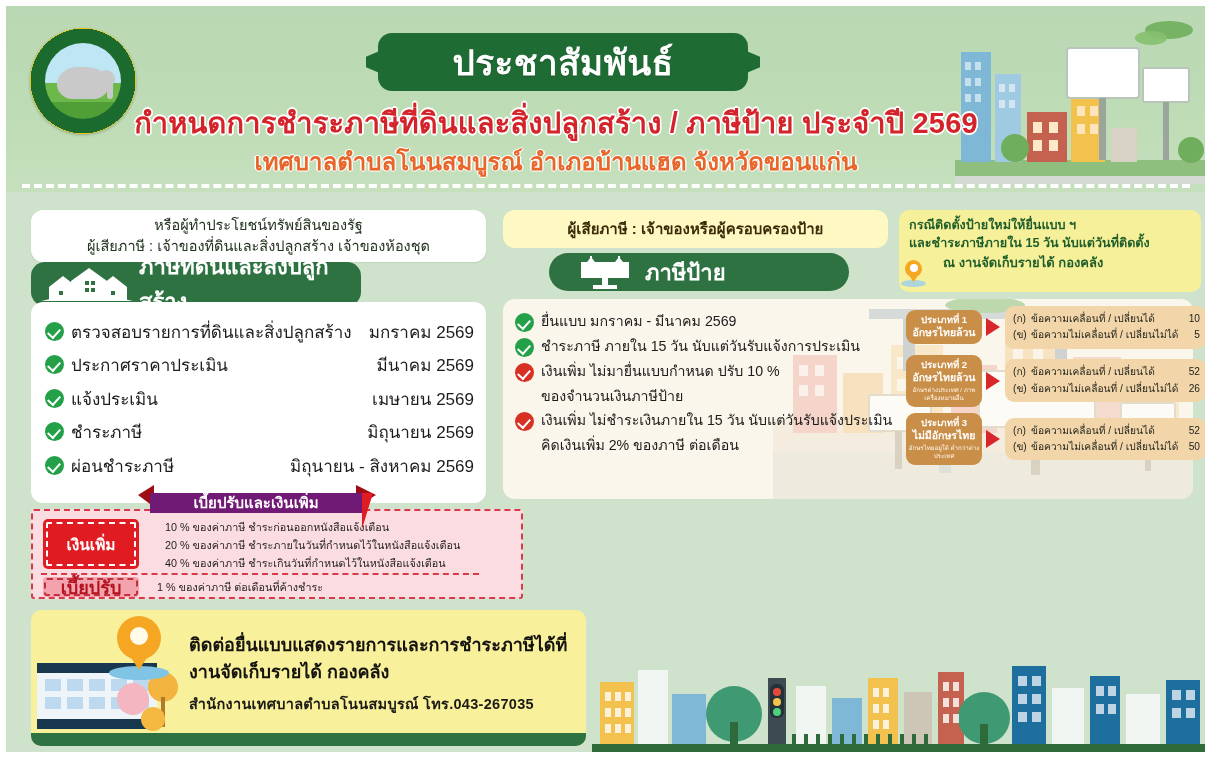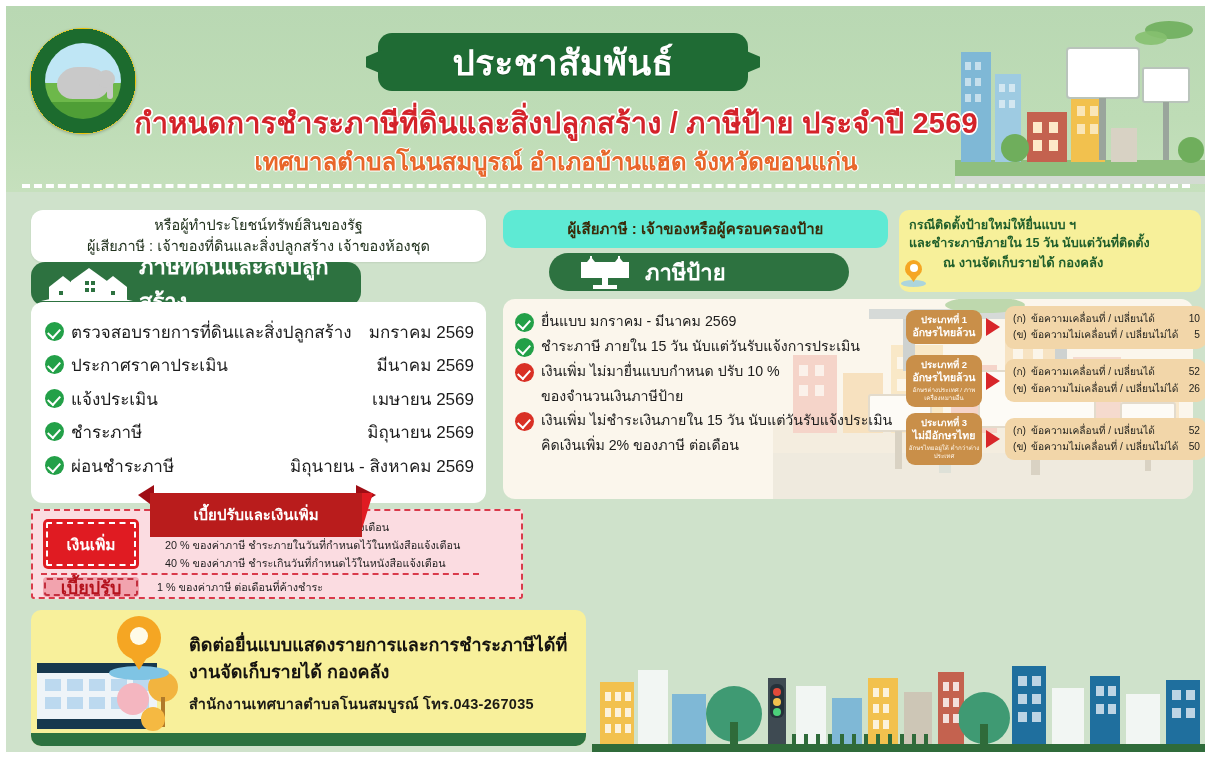--- a/index.html
+++ b/index.html
@@ -69,21 +69,21 @@
   }
   
   .payer-left{
     position:absolute; left:25px; top:204px; width:455px; height:52px;
     background:#ffffff; border-radius:12px; display:flex; align-items:center; justify-content:center;
     box-shadow:0 1px 2px rgba(0,0,0,.07);
   }
   .payer-left .pl-txt{font-size:14.5px; color:#23331f; line-height:1.45; text-align:center;}
   .payer-mid{
     position:absolute; left:497px; top:204px; width:385px; height:38px;
-    background:#5eead4; border-radius:12px; display:flex;align-items:center;justify-content:center;
+    background:#fef9c3; border-radius:12px; display:flex;align-items:center;justify-content:center;
   }
   .payer-mid span{font-size:15px; color:#3a2a08; font-weight:bold;}
   .payer-right{
     position:absolute; left:893px; top:204px; width:302px; height:82px;
     background:#f7f09a; border-radius:10px; padding:7px 8px 6px 10px;
   }
   .payer-right .pr1{font-size:12.6px;font-weight:bold;color:#1f5e2b;line-height:1.42;}
   .payer-right .pr2{font-size:12.6px;font-weight:bold;color:#1f5e2b;line-height:1.42;}
   .payer-right .pr3{font-size:13px;font-weight:bold;color:#1f5e2b;margin-top:2px;padding-left:34px;line-height:1.3;}
   .pin{
@@ -147,21 +147,21 @@
   }
   .type-body{
     flex:1 1 auto;background:#f2d6a9;border-radius:9px;padding:5px 6px 5px 8px;
   }
   .type-line{display:flex;align-items:center;font-size:10.2px;color:#23231e;line-height:1.6;}
   .type-line .tl-a{width:18px;flex:0 0 auto;}
   .type-line .tl-b{flex:1 1 auto;}
   .type-line .tl-n{flex:0 0 auto;padding-left:4px;}
   
   .pen-ribbon{
-    position:absolute;left:144px;top:487px;width:212px;height:44px;background:#b91c1c;
+    position:absolute;left:144px;top:487px;width:212px;height:20px;background:#701a75;
     display:flex;align-items:center;justify-content:center;z-index:4;
   }
   .pen-ribbon span{color:#fff;font-size:15px;font-weight:bold;}
   .pen-ribbon:after{
     content:"";position:absolute;right:-11px;top:0;border-left:11px solid #e01b22;
     border-bottom:36px solid transparent;
   }
   .rib-tail{position:absolute;z-index:3;}
   .pen-box{
     position:absolute;left:25px;top:503px;width:492px;height:90px;

